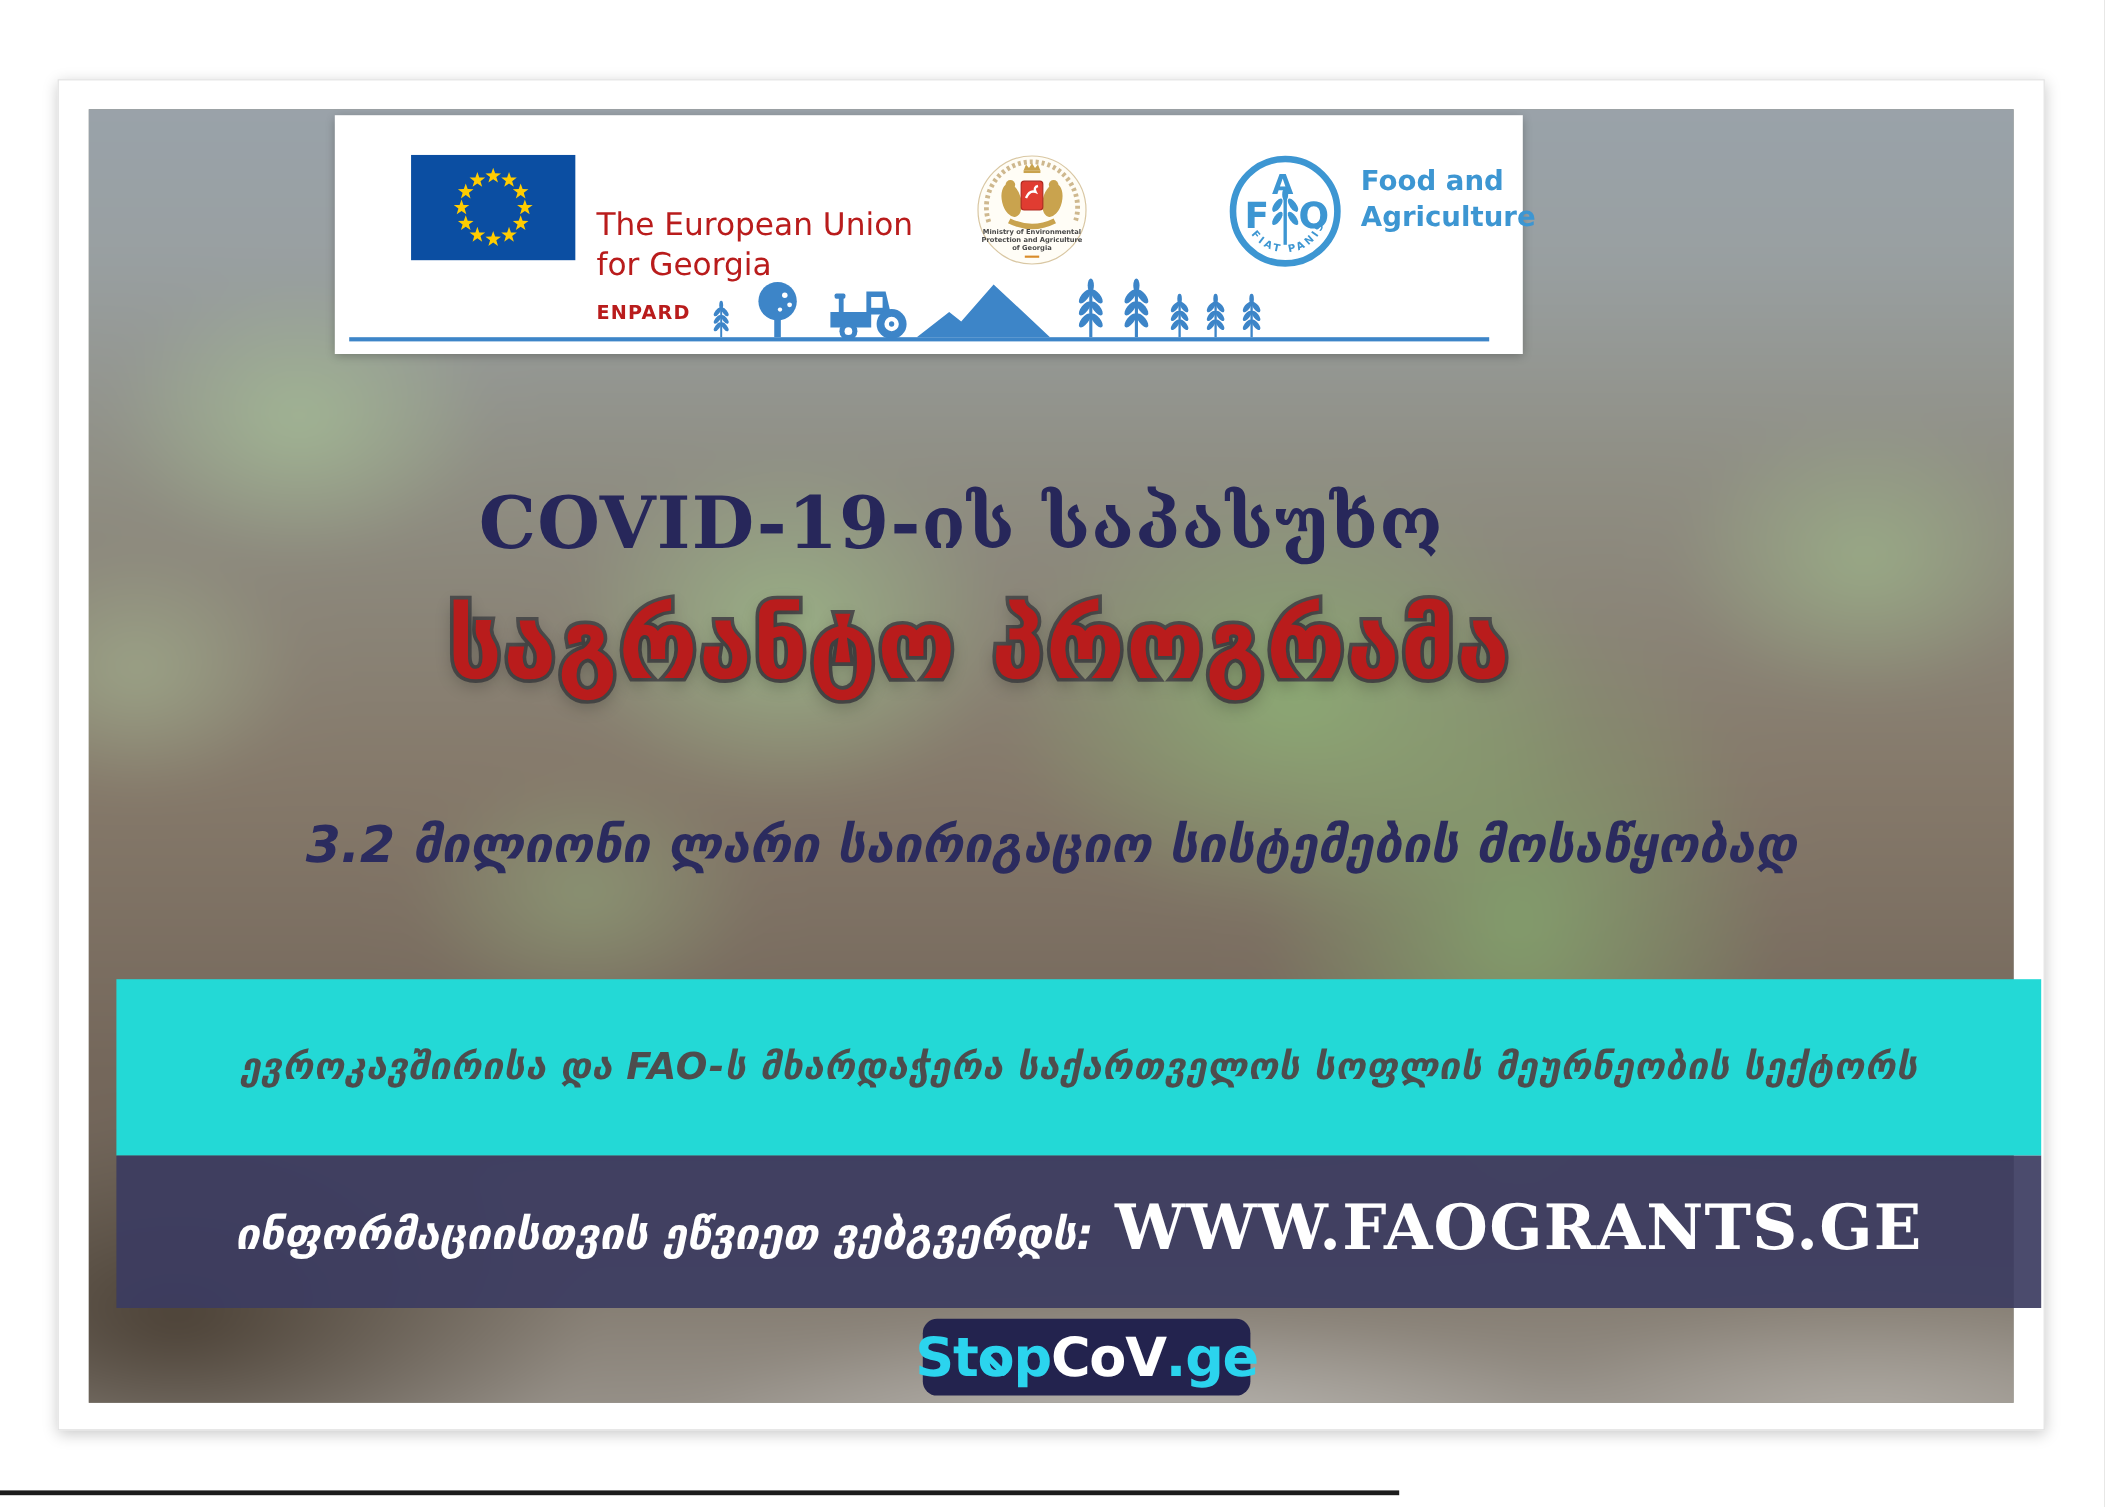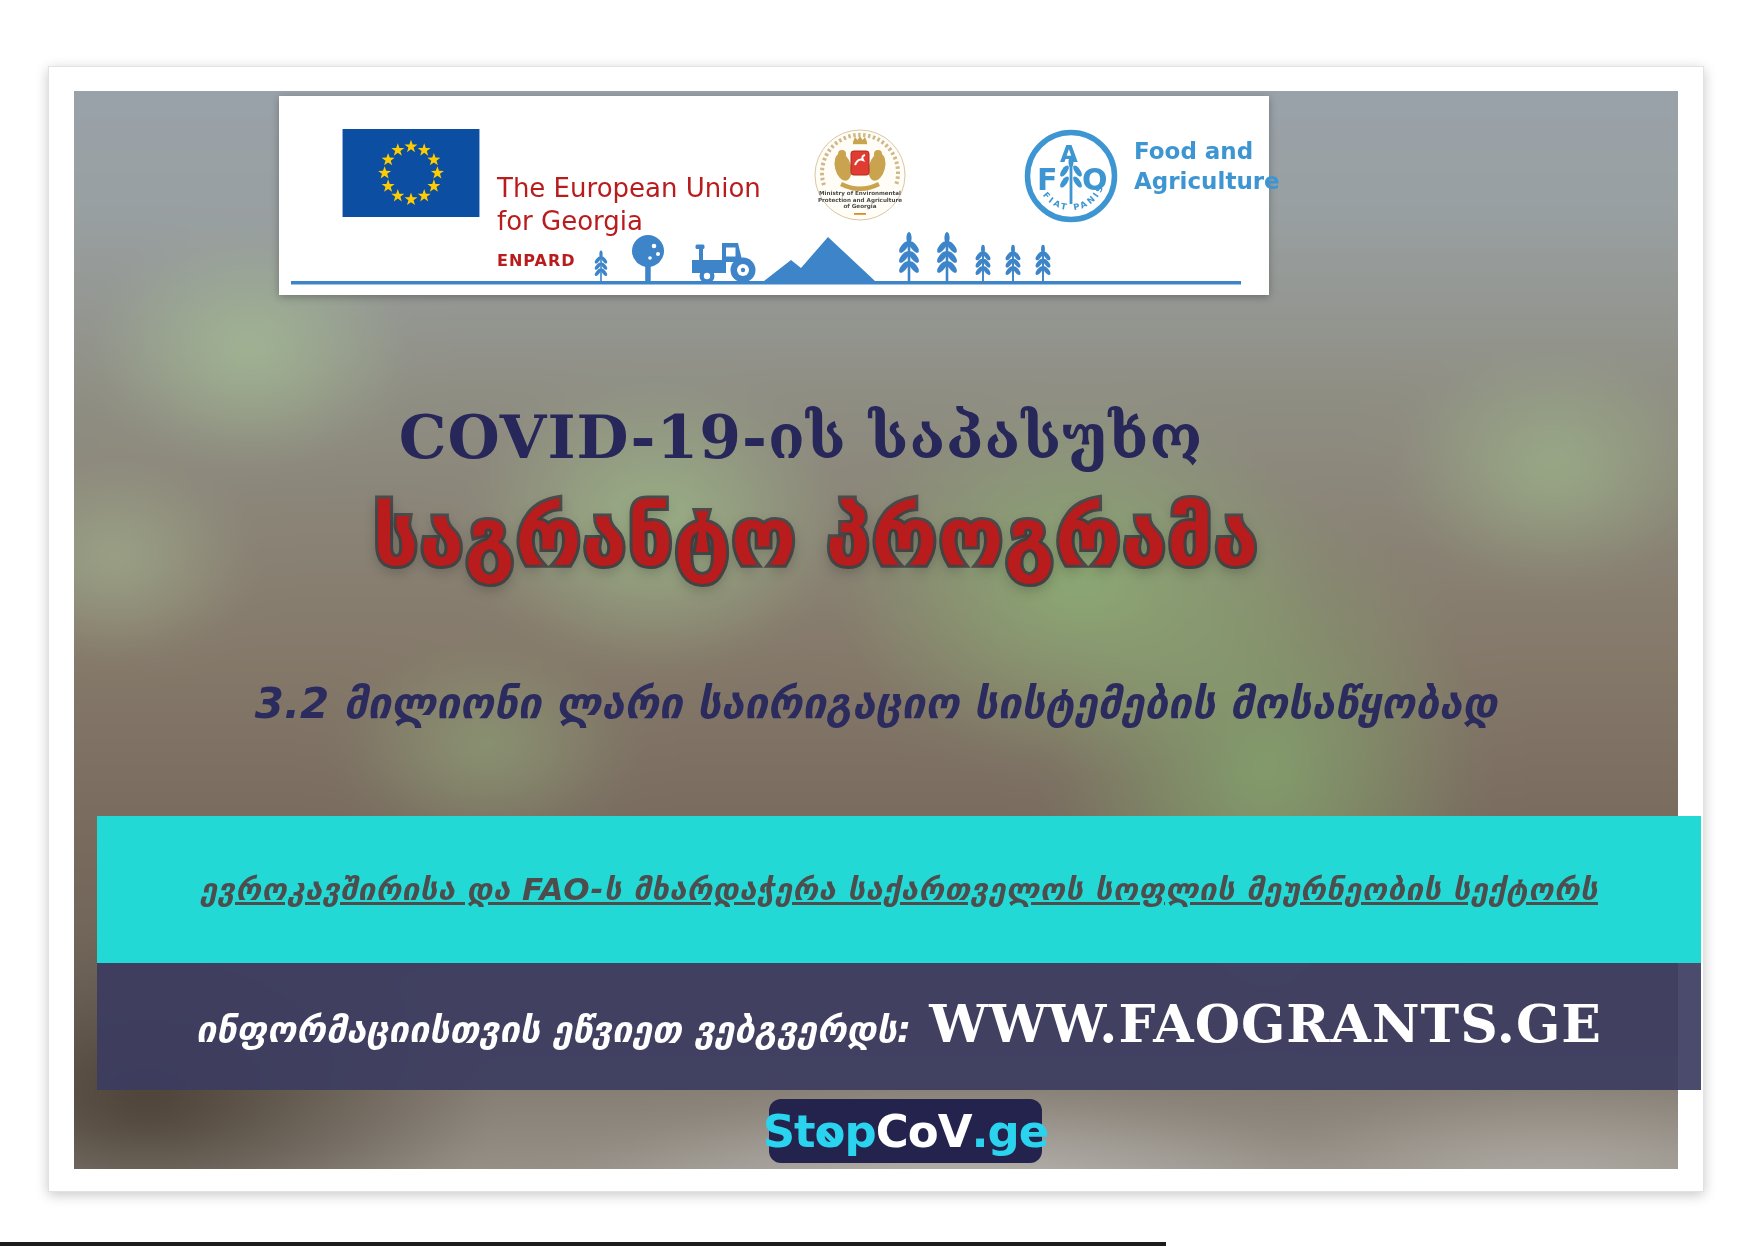--- a/index.html
+++ b/index.html
@@ -43,21 +43,21 @@
   .title{position:absolute;left:147px;top:424px;width:1240px;text-align:center;
          font-size:80px;font-weight:bold;color:#b91c1c;letter-spacing:1px;
          -webkit-text-stroke:6px #4e4e4e;paint-order:stroke fill;
          text-shadow:0 5px 14px rgba(0,0,0,.28);}
   .subtitle{position:absolute;left:0;top:612px;width:1654px;text-align:center;
             font-size:42px;font-weight:bold;font-style:italic;color:#2b2b5e;}
 
   
   .cyan-band{position:absolute;left:48px;top:749px;width:1604px;height:147px;background:#23d9d6;
              text-align:center;line-height:147px;}
-  .cyan-band .support{font-size:31px;font-weight:600;font-style:italic;color:#4d4d4d;letter-spacing:.5px;text-decoration:underline;}
+  .cyan-band .support{font-size:31px;font-weight:600;font-style:italic;color:#4d4d4d;letter-spacing:.5px;}
   .navy-band{position:absolute;left:48px;top:896px;width:1604px;height:127px;background:rgba(60,60,97,.92);
              text-align:center;line-height:121px;white-space:nowrap;}
   .navy-band .prefix{font-size:36px;font-weight:bold;font-style:italic;color:#fff;text-align:right;}
   .navy-band .url{font-family:"DejaVu Serif","DejaVu Sans",serif;font-size:52px;font-weight:bold;
                   color:#fff;margin-left:18px;letter-spacing:1px;}
 
   
   .stopcov{position:absolute;left:697px;top:1032px;width:273px;height:64px;background:#23234e;
            border-radius:12px;display:flex;align-items:center;justify-content:center;
            font-size:45px;font-weight:bold;letter-spacing:-1px;margin-left:23px;}

